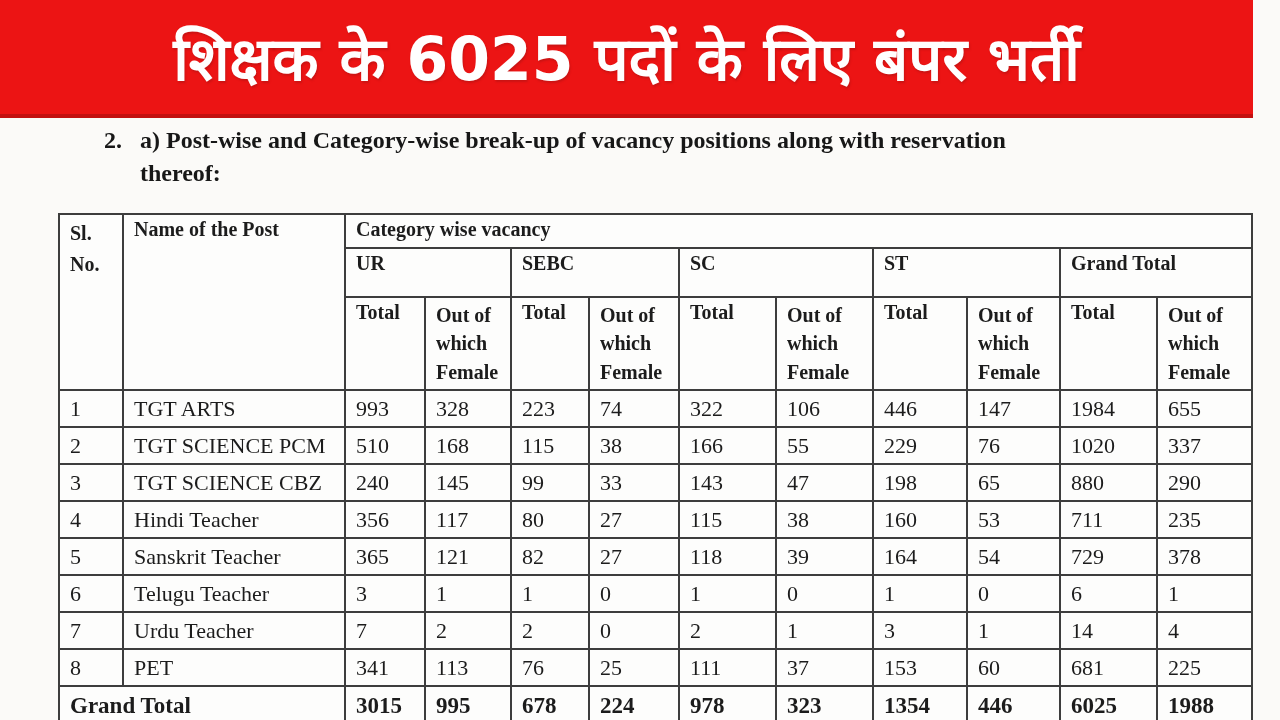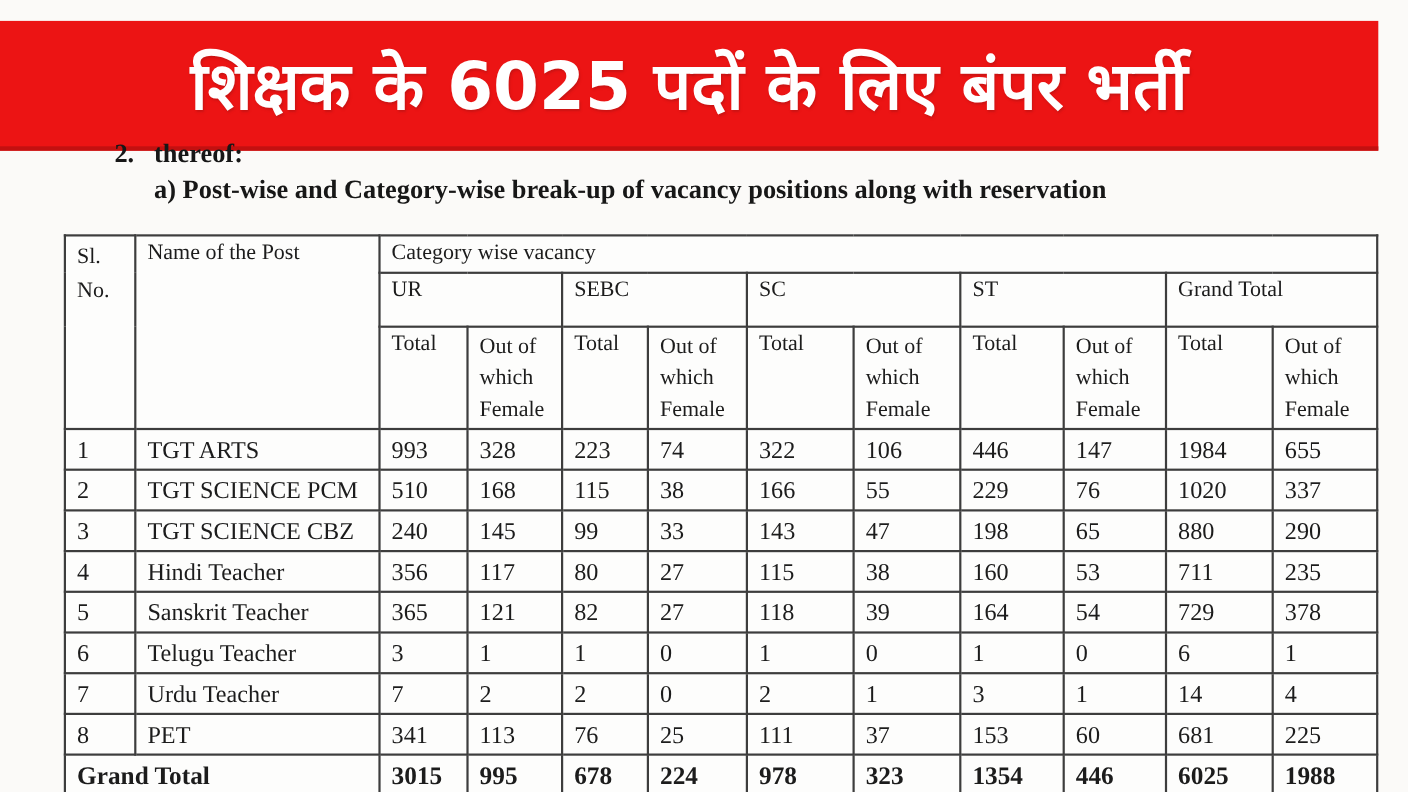--- a/index.html
+++ b/index.html
@@ -10,21 +10,21 @@
     font-family: "Liberation Serif", serif;
     color: #1c1c1c;
     position: relative;
   }
   .banner {
     position: absolute; top: 0; left: 0;
     width: 1253px; height: 118px;
     background: #ec1414;
     border-bottom: 4px solid #c31010;
     box-sizing: border-box;
-    display: flex; align-items: center; justify-content: center; margin-top: 19px;
+    display: flex; align-items: center; justify-content: center;
   }
   .banner-title {
     color: #ffffff;
     font-family: "DejaVu Sans", sans-serif;
     font-weight: bold;
     font-size: 60px;
     white-space: nowrap;
     text-shadow: 1px 2px 2px rgba(140,20,20,0.35);
   }
   .section-heading {
@@ -46,21 +46,21 @@
     background: #fdfdfc;
     font-size: 21px;
   }
   .vacancy-table th, .vacancy-table td {
     border: 2px solid #3d3d3d;
     padding: 3px 4px 3px 10px;
     text-align: left;
     overflow: hidden;
   }
   .vacancy-table th {
-    font-weight: normal;
+    font-weight: bold;
     font-size: 20px;
     vertical-align: top;
   }
   .th-category { text-align: center; padding-left: 0; font-size: 21px; border-radius: 14px; }
   .th-sub-female { line-height: 1.42; padding-right: 4px; }
   .th-sl span { display: block; line-height: 1.55; }
   .vacancy-table td {
     vertical-align: middle;
     font-size: 22px;
   }
@@ -78,22 +78,22 @@
 </head>
 <body>
 
 <div class="banner">
   <span class="banner-title">शिक्षक के 6025 पदों के लिए बंपर भर्ती</span>
 </div>
 
 <div class="section-heading">
   <span class="section-number">2.</span>
   <span>
+    <div>a) Post-wise and Category-wise break-up of vacancy positions along with reservation</div>
     <div>thereof:</div>
-    <div>a) Post-wise and Category-wise break-up of vacancy positions along with reservation</div>
   </span>
 </div>
 
 <table class="vacancy-table">
   <colgroup>
     <col style="width:64px">
       <col style="width:222px">
     <col style="width:80px">
       <col style="width:86px">
     <col style="width:78px">

